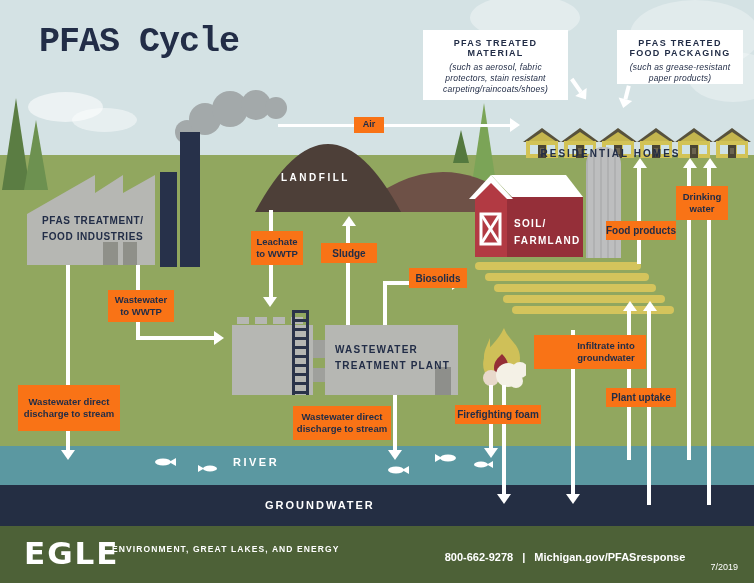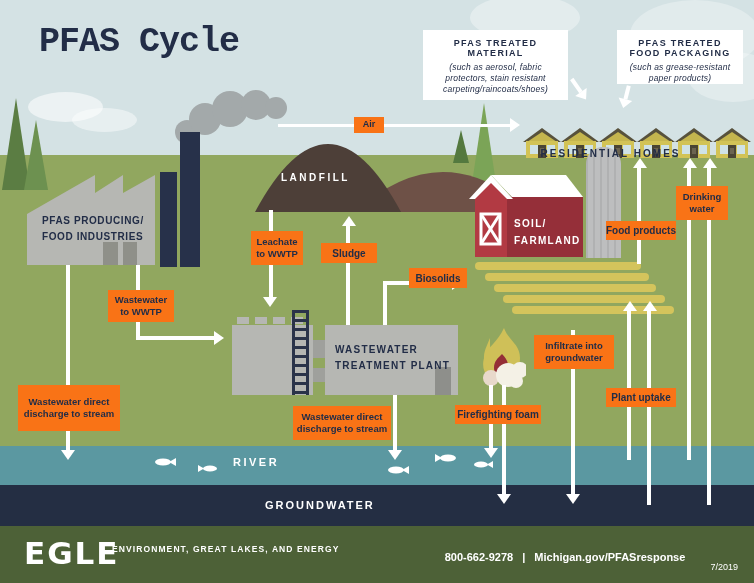--- a/index.html
+++ b/index.html
@@ -114,21 +114,21 @@
 
   <div class="abs chimney" style="left:160px;top:172px;width:17px;height:95px;"></div>
   <div class="abs chimney" style="left:180px;top:132px;width:20px;height:135px;"></div>
 
   <svg class="abs" style="left:25px;top:168px;z-index:2" width="132" height="99" viewBox="0 0 132 99">
     <polygon points="2,97 2,46 70,7 70,25 98,7 98,25 130,7 130,97" fill="#b6b7b3"></polygon>
     <rect x="78" y="74" width="15" height="23" fill="#8f9089"></rect>
     <rect x="98" y="74" width="14" height="23" fill="#8f9089"></rect>
   </svg>
   <div class="scene-label navy" style="left:42px;top:213px;font-size:10px;letter-spacing:.6px;line-height:1.55;">
-    <span style="display:block">PFAS PRODUCING/</span>
+    <span style="display:block">PFAS TREATMENT/</span>
     <span style="display:block">FOOD INDUSTRIES</span>
   </div>
 
   <svg class="abs" style="left:253px;top:138px;z-index:2" width="285" height="76" viewBox="0 0 285 76">
     <path d="M102,74 Q190,-6 278,74 Z" fill="#6e5147"></path>
     <path d="M2,74 Q75,-62 148,74 Z" fill="#4d3f38"></path>
   </svg>
   <div class="scene-label white" style="left:281px;top:172px;font-size:10px;letter-spacing:2.5px;">LANDFILL</div>
 
   <div class="house" style="left:524px;top:128px">
@@ -340,21 +340,21 @@
 
   <div class="lbox" style="left:606px;top:221px;width:70px;height:19px;font-size:10px;">Food products</div>
 
   <div class="lbox" style="left:676px;top:186px;width:52px;height:34px;">
     <div>
         <span style="display:block">Drinking</span>
         <span style="display:block">water</span>
       </div>
   </div>
 
-  <div class="lbox" style="left:534px;top:335px;width:80px;height:34px;">
+  <div class="lbox" style="left:534px;top:335px;width:80px;height:34px;padding-left:32px;">
     <div>
         <span style="display:block">Infiltrate into</span>
         <span style="display:block">groundwater</span>
       </div>
   </div>
 
   <div class="lbox" style="left:606px;top:388px;width:70px;height:19px;font-size:10px;">Plant uptake</div>
 
   <div class="lbox" style="left:455px;top:405px;width:86px;height:19px;font-size:10px;">Firefighting foam</div>
 

